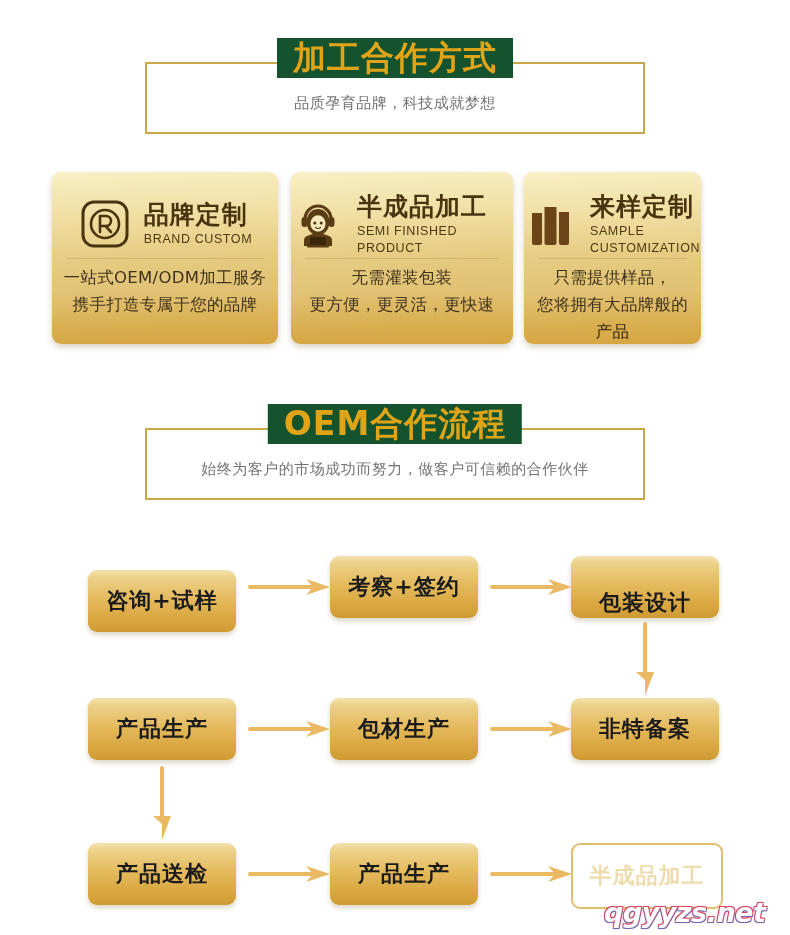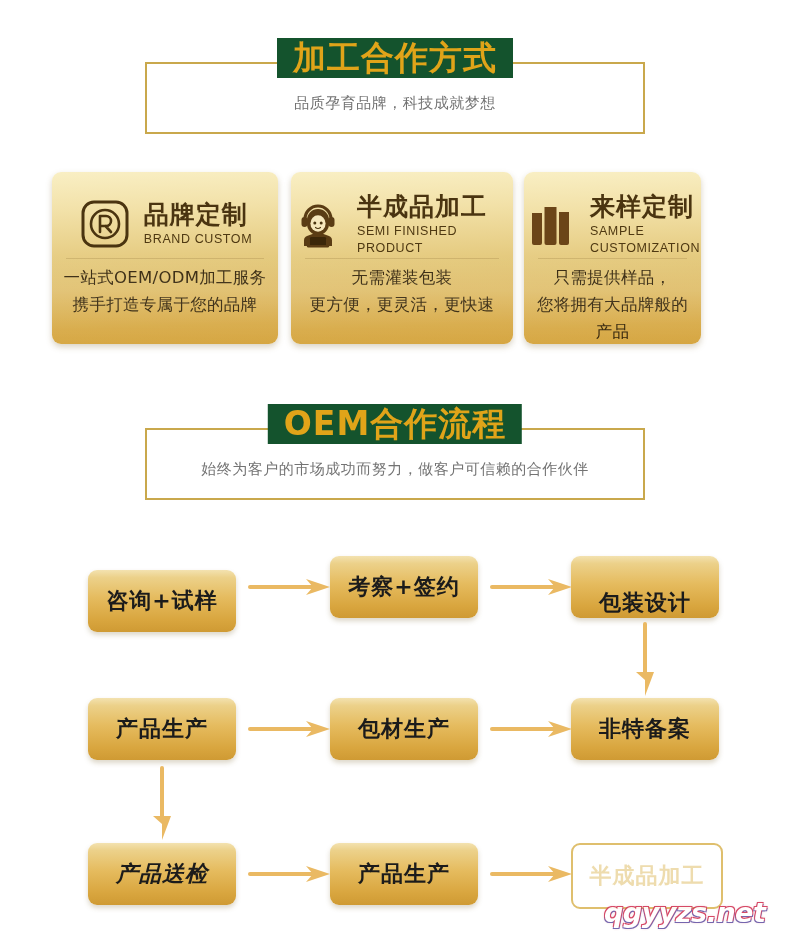--- a/index.html
+++ b/index.html
@@ -335,21 +335,21 @@
   <div class="flow-box" style="left:330px; top:150px;">
     <span>包材生产</span>
   </div>
   <div class="flow-box" style="left:88px;  top:150px;">
     <span>产品生产</span>
   </div>
   <div class="flow-box" style="left:571px; top:150px;">
     <span>非特备案</span>
   </div>
 
-  <div class="flow-box" style="left:88px;  top:295px;font-style:italic;">
+  <div class="flow-box" style="left:88px;  top:295px;">
     <span>产品送检</span>
   </div>
   <div class="flow-box" style="left:330px; top:295px;">
     <span>产品生产</span>
   </div>
   <div class="flow-box hollow" style="left:571px; top:295px;">
     <span>半成品加工</span>
   </div>
 
   <div class="arrow-h" style="left:248px; top:29px;">

